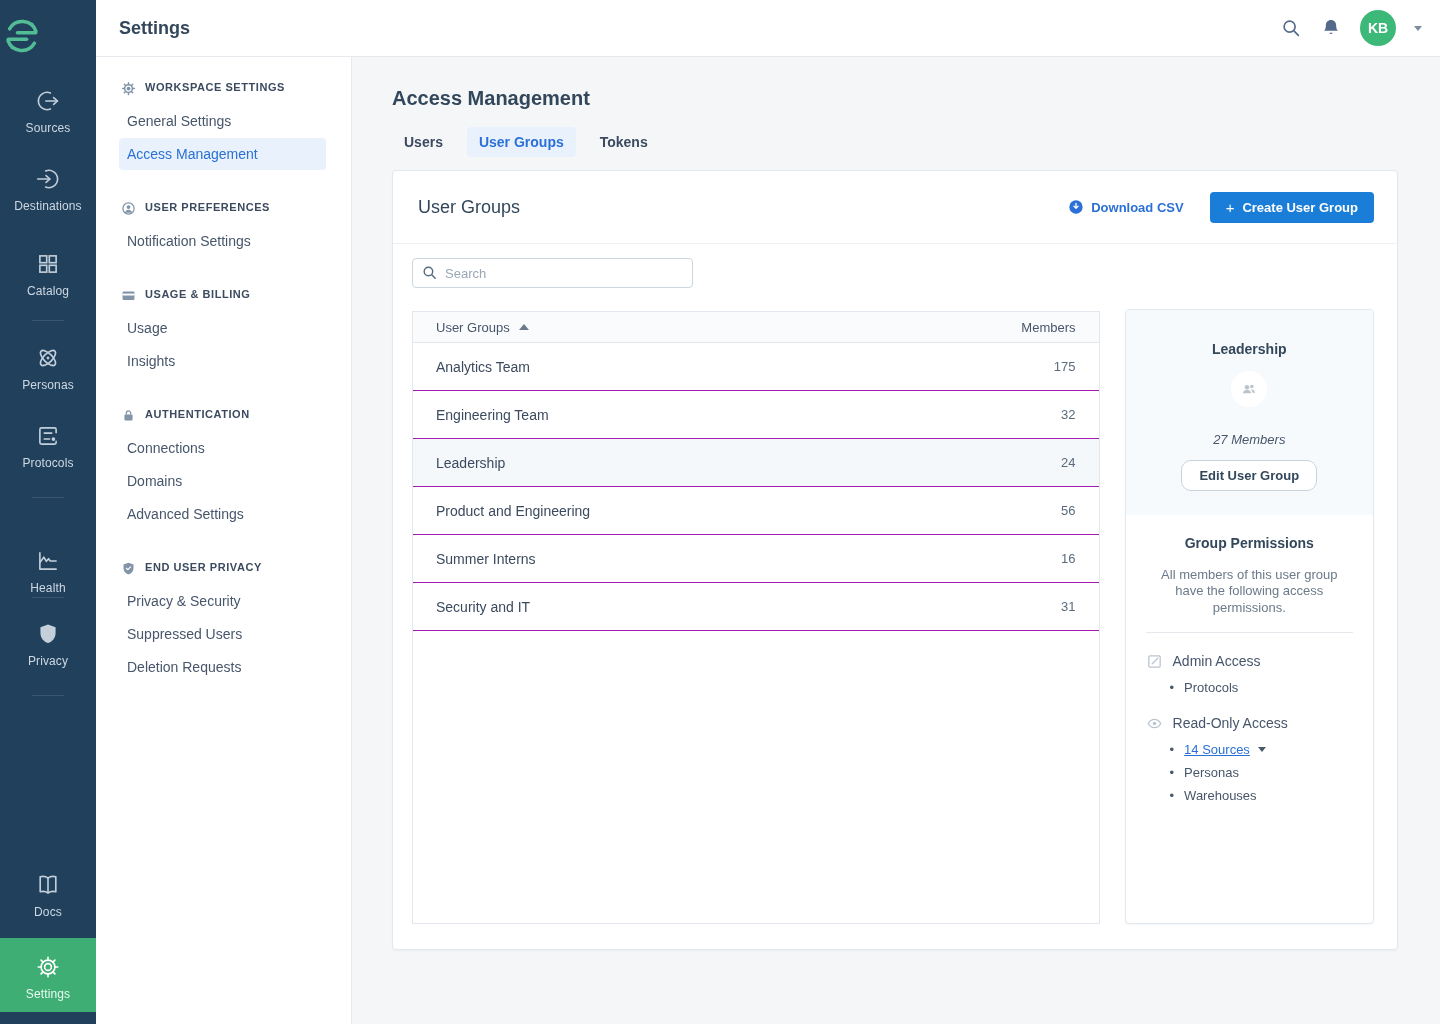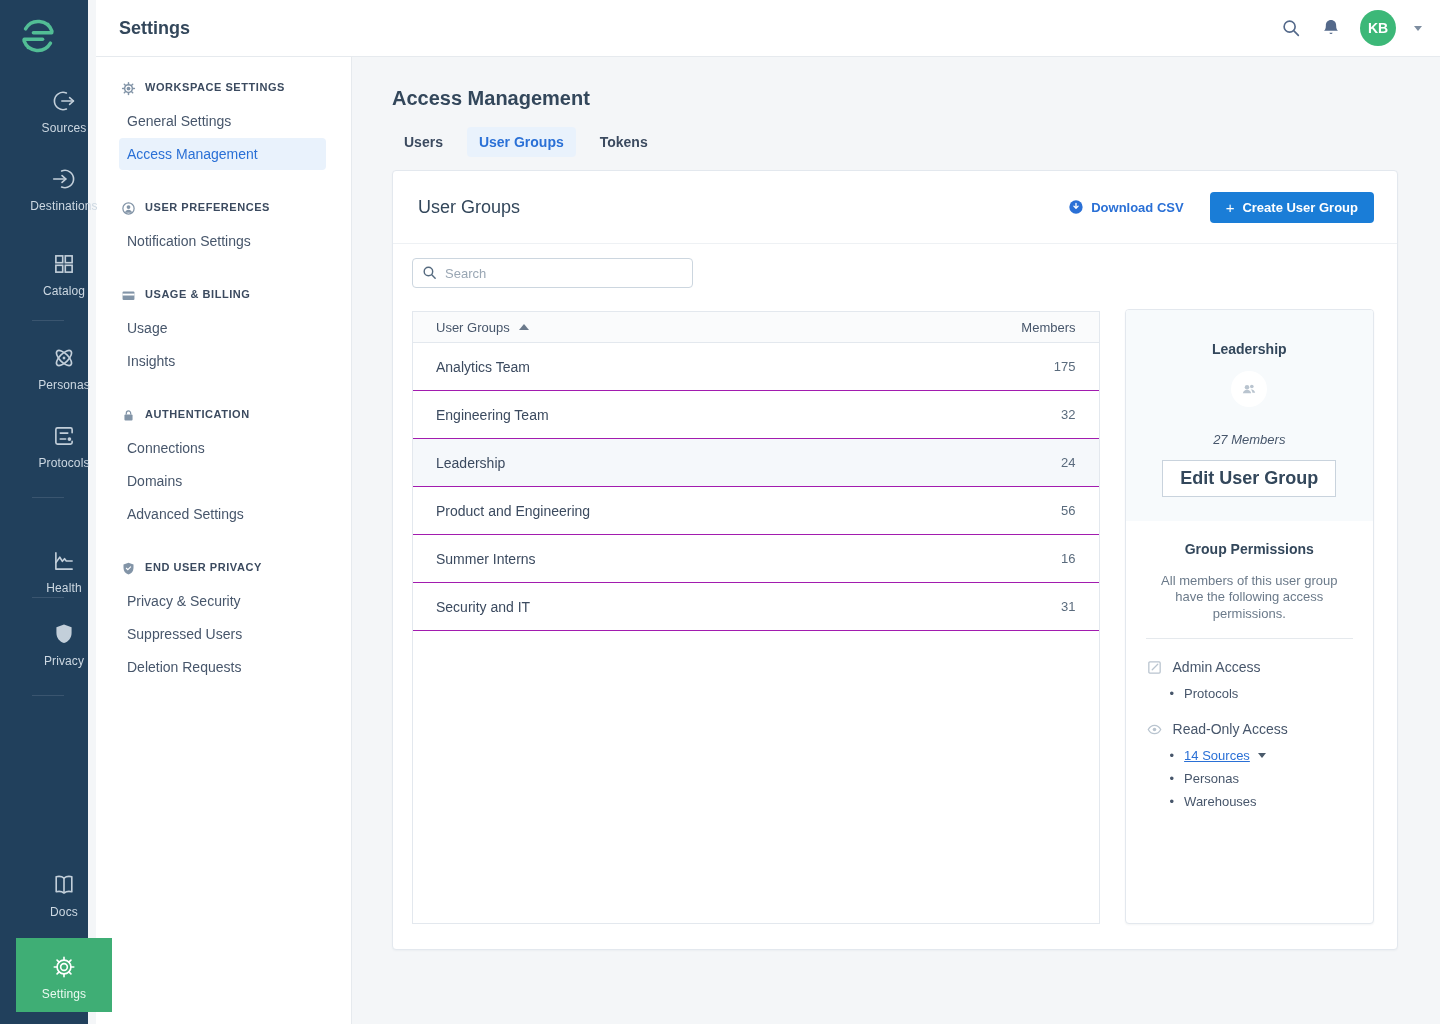--- a/index.html
+++ b/index.html
@@ -1,19 +1,19 @@
 <!DOCTYPE html>
 <html><head>
 <meta charset="utf-8">
 <style>
   * { margin:0; padding:0; box-sizing:border-box; }
   html,body { width:1440px; height:1024px; font-family:"Liberation Sans","DejaVu Sans",sans-serif; background:#f4f6f8; overflow:hidden; }
 
   
-  .rail { position:absolute; left:0; top:0; width:88px; height:1024px; background:#21405c; z-index:30;padding-left:16px; }
+  .rail { position:absolute; left:0; top:0; width:96px; height:1024px; background:#21405c; z-index:30; }
   .rail-item { position:absolute; width:96px; text-align:center; color:#cdd8e2; cursor:pointer; }
   .rail-item .ric { display:block; margin:0 auto 4px; width:26px; height:26px; color:#c3cfda; }
   .rail-item .rlabel { font-size:12px; letter-spacing:.01em; }
   .rail-logo { position:absolute; top:14px; width:96px; text-align:center; }
   .rail-divider { position:absolute; left:32px; width:32px; border-top:1px solid #3a556f; }
   .rail-item.active-green { background:#3fae75; color:#eafaf1; padding-top:16px; height:74px; }
   .rail-item.active-green .ric { color:#ffffff; }
 
   
   .topbar { position:absolute; left:96px; top:0; width:1344px; height:57px; background:#ffffff; border-bottom:1px solid #e6eaee; z-index:20; display:flex; align-items:center; }
@@ -64,21 +64,21 @@
   .t-row.selected { background:#f5f8fb; }
   .td-name { font-size:14px; color:#3b4a5f; }
   .td-members { margin-left:auto; font-size:13px; color:#5a6b7d; }
   .t-filler { flex:1; }
 
   .detail { width:250px; margin-left:25px; margin-top:-2px; border:1px solid #e3e8ee; border-radius:4px; height:615px; background:#fff; overflow:hidden; box-shadow:0 1px 2px rgba(30,50,70,.05); }
   .detail-top { background:#f7fafc; text-align:center; padding:31px 16px 24px; }
   .dg-name { font-size:14px; font-weight:700; color:#33475b; }
   .dg-avatar { width:36px; height:36px; border-radius:50%; background:#ffffff; margin:14px auto 0; display:flex; align-items:center; justify-content:center; }
   .dg-members { margin-top:25px; font-size:13px; color:#47566b;font-style:italic; }
-  .btn-edit { margin-top:13px; background:#fff; border:1px solid #c9d3dd; border-radius:0; font-size:18px; font-weight:600; color:#33475b; padding:7px 17px; cursor:pointer; font-family:inherit; }
+  .btn-edit { margin-top:13px; background:#fff; border:1px solid #c9d3dd; border-radius:10px; font-size:13px; font-weight:600; color:#33475b; padding:7px 17px; cursor:pointer; font-family:inherit; }
   .detail-bottom { padding:20px 20px 0; }
   .gp-title { text-align:center; font-size:14px; font-weight:700; color:#33475b; }
   .gp-desc { text-align:center; font-size:13px; color:#6b7a8a; line-height:1.25; margin-top:16px; }
   .gp-divider { border:none; border-top:1px solid #e5e9ed; margin:16px 0 20px; }
   .perm-row { display:flex; align-items:center; gap:10px; font-size:14px; color:#47566b; margin-top:4px; }
   .perm-ic { width:17px; height:17px; color:#b9c4cf; flex:0 0 auto; }
   .perm-list { list-style:none; margin:6px 0 16px 24px; }
   .perm-list li { font-size:13px; color:#47566b; padding:4px 0; display:flex; align-items:center; }
   .perm-list li::before { content:"•"; color:#47566b; margin-right:10px; font-size:13px; }
   .link-blue { color:#2a70d6; text-decoration:underline; cursor:pointer; }

